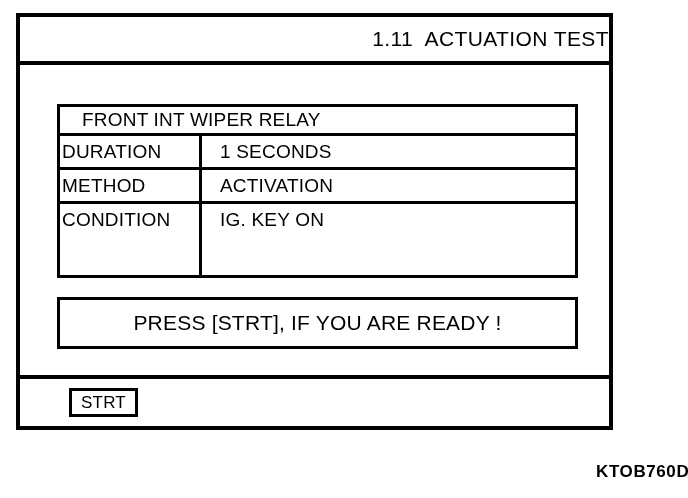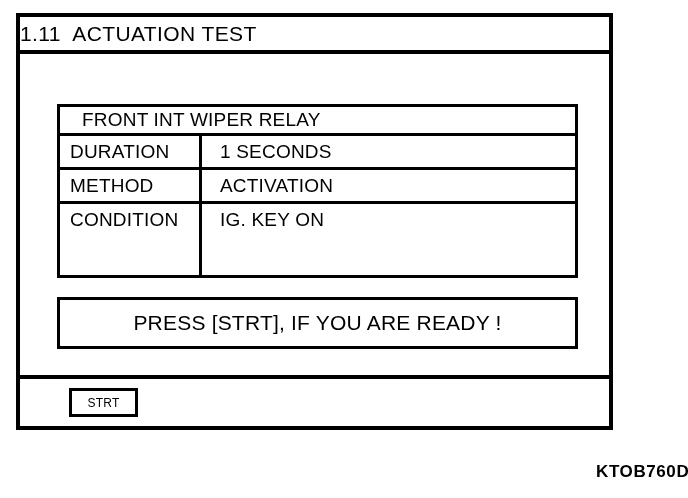--- a/index.html
+++ b/index.html
@@ -27,26 +27,26 @@
     box-sizing: border-box;
     background: #fff;
   }
 
   
   #title-bar {
     position: absolute;
     left: 0;
     top: 0;
     right: 0;
-    height: 37px;
+    height: 48px;
     border-bottom: 4px solid #000;
     box-sizing: border-box;
     display: flex;
     align-items: center;
-    justify-content: flex-start;
+    justify-content: flex-end;
   }
   #title-text {
     font-size: 21px;
     letter-spacing: 0.4px;
     white-space: pre;
   }
 
   
   #screen-body {
     position: absolute;
@@ -90,21 +90,21 @@
   .data-row.r0 { top: 29px;  height: 34px; border-bottom: 3px solid #000; }
   .data-row.r1 { top: 63px;  height: 34px; border-bottom: 3px solid #000; }
   .data-row.r2 { top: 97px;  height: 71px; }
   .data-row .label-cell {
     width: 142px;            
     border-right: 3px solid #000;
     box-sizing: border-box;
     display: flex;
     align-items: flex-start;
     padding-top: 5px;
-    padding-left: 10px;
+    padding-left: 2px;
   }
   .data-row .value-cell {
     flex: 1;
     box-sizing: border-box;
     display: flex;
     align-items: flex-start;
     padding-top: 5px;
     padding-left: 18px;
   }
   .data-row .cell-text {
@@ -149,21 +149,21 @@
     width: 69px;
     height: 29px;
     border: 3px solid #000;
     box-sizing: border-box;
     background: #fff;
     display: flex;
     align-items: center;
     justify-content: center;
   }
   #strt-label {
-    font-size: 12px;
+    font-size: 17px;
     letter-spacing: 0.2px;
   }
 
   
   #figure-caption {
     position: absolute;
     left: 596px;
     top: 462px;
     font-size: 17px;
     letter-spacing: 0.6px;

